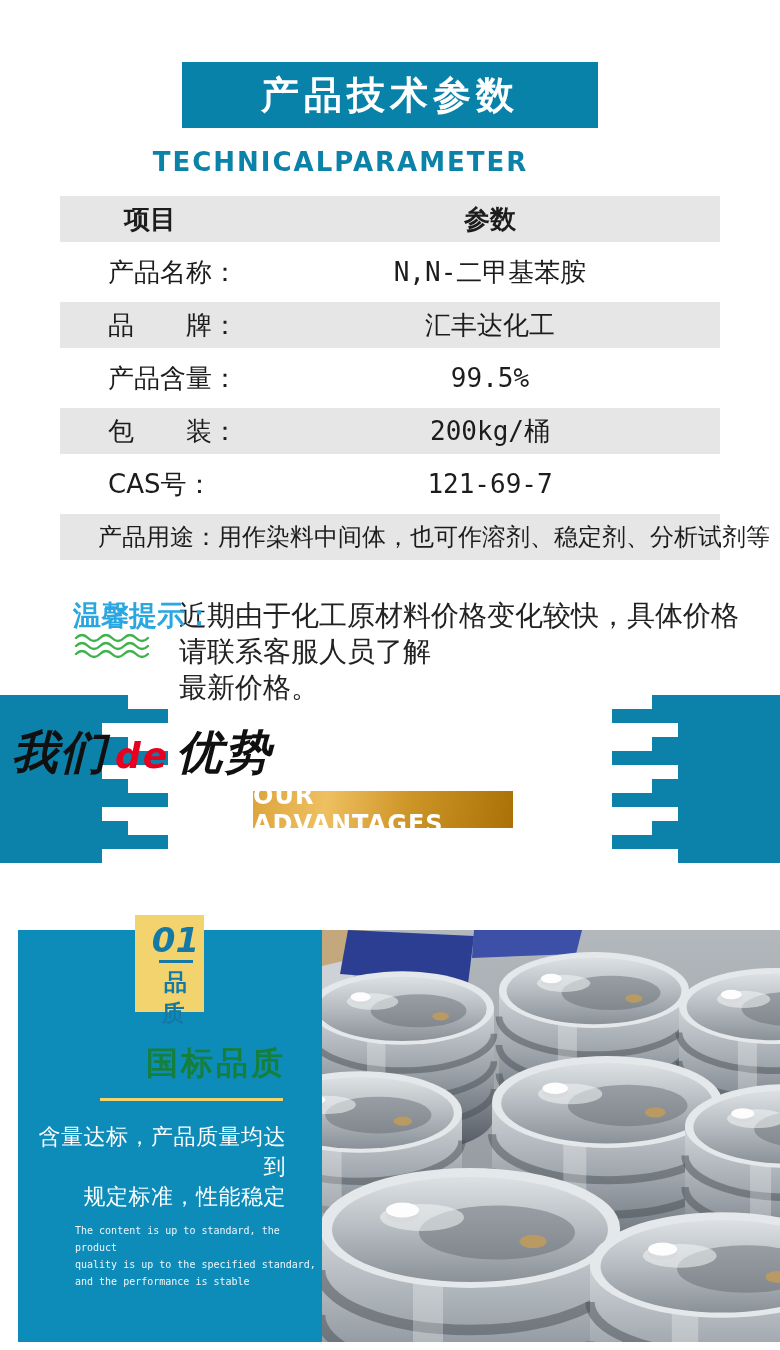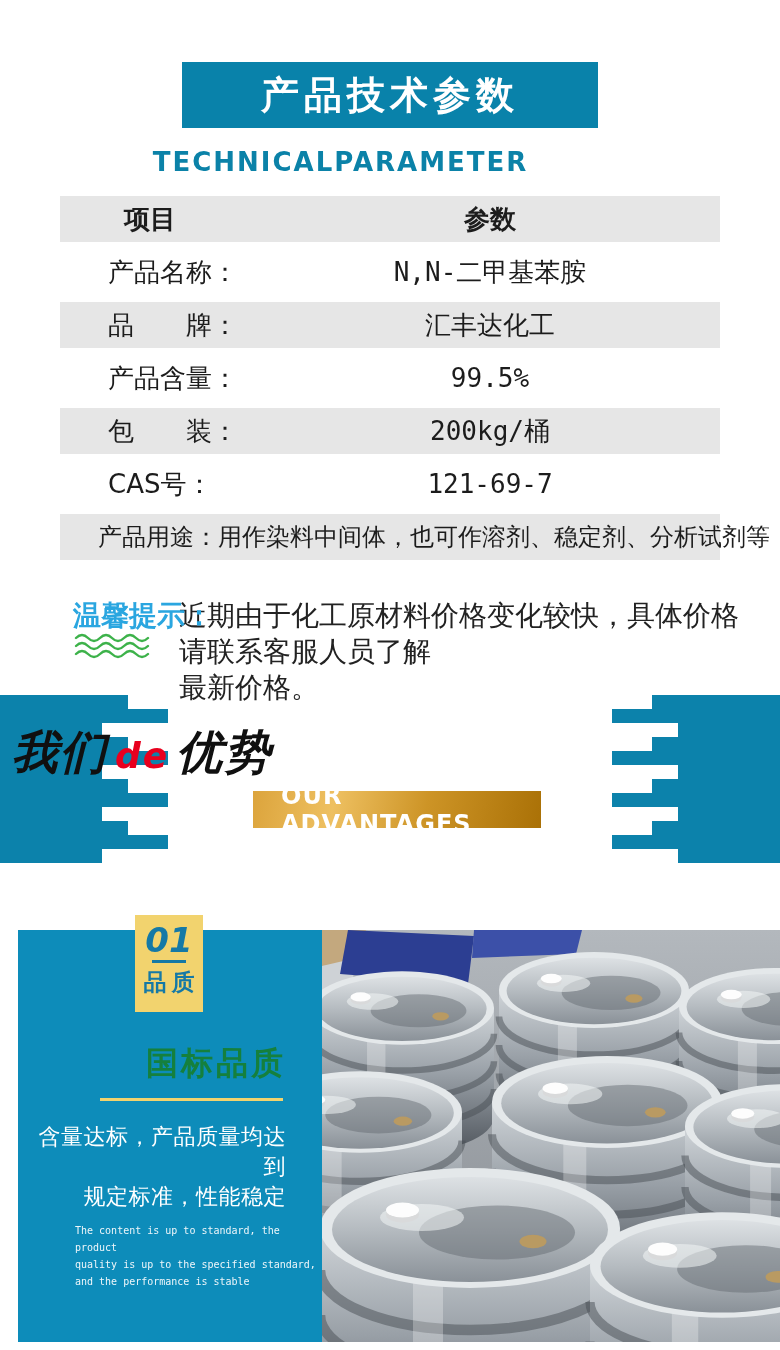--- a/index.html
+++ b/index.html
@@ -40,27 +40,27 @@
   .deco.right{right:0;transform:scaleX(-1);}
   .adv-title{
     position:absolute;left:12px;top:722px;width:780px;text-align:left;
     font-size:46px;line-height:60px;font-weight:bold;font-style:italic;color:#101010;letter-spacing:2px;
   }
   .adv-de{color:#e8001e;font-size:36px;padding:0 7px;}
   .adv-gold{
     position:absolute;left:253px;top:791px;width:260px;height:37px;
     background:linear-gradient(100deg,#dca43c 0%,#eec061 28%,#cd9426 60%,#aa7107 100%);
     color:#fff;font-size:24px;font-weight:bold;letter-spacing:1px;
-    display:flex;align-items:center;padding-left:28px;
+    display:flex;align-items:center;
   }
   
   .quality-panel{position:absolute;left:18px;top:930px;width:304px;height:412px;background:#0d8cba;}
   .quality-badge{
-    position:absolute;left:135px;top:915px;width:68px;height:97px;background:#f2d36e;
-    color:#1579a6;text-align:center;z-index:2;
+    position:absolute;left:135px;top:915px;width:57px;height:97px;background:#f2d36e;
+    color:#1579a6;text-align:center;z-index:2;padding-left:12px;
   }
   .badge-num{font-size:34px;font-style:italic;font-weight:bold;margin-top:7px;line-height:36px;}
   .badge-line{width:34px;height:3px;background:#1579a6;margin:2px auto 4px;}
   .badge-label{font-size:23px;font-weight:bold;letter-spacing:5px;text-indent:5px;}
   .quality-heading{
     position:absolute;left:18px;top:1042px;width:268px;text-align:right;
     color:#15803d;font-size:32px;font-weight:bold;letter-spacing:3px;z-index:2;
   }
   .quality-underline{position:absolute;left:100px;top:1098px;width:183px;height:3px;background:#f2d36e;z-index:2;}
   .quality-desc-zh{

